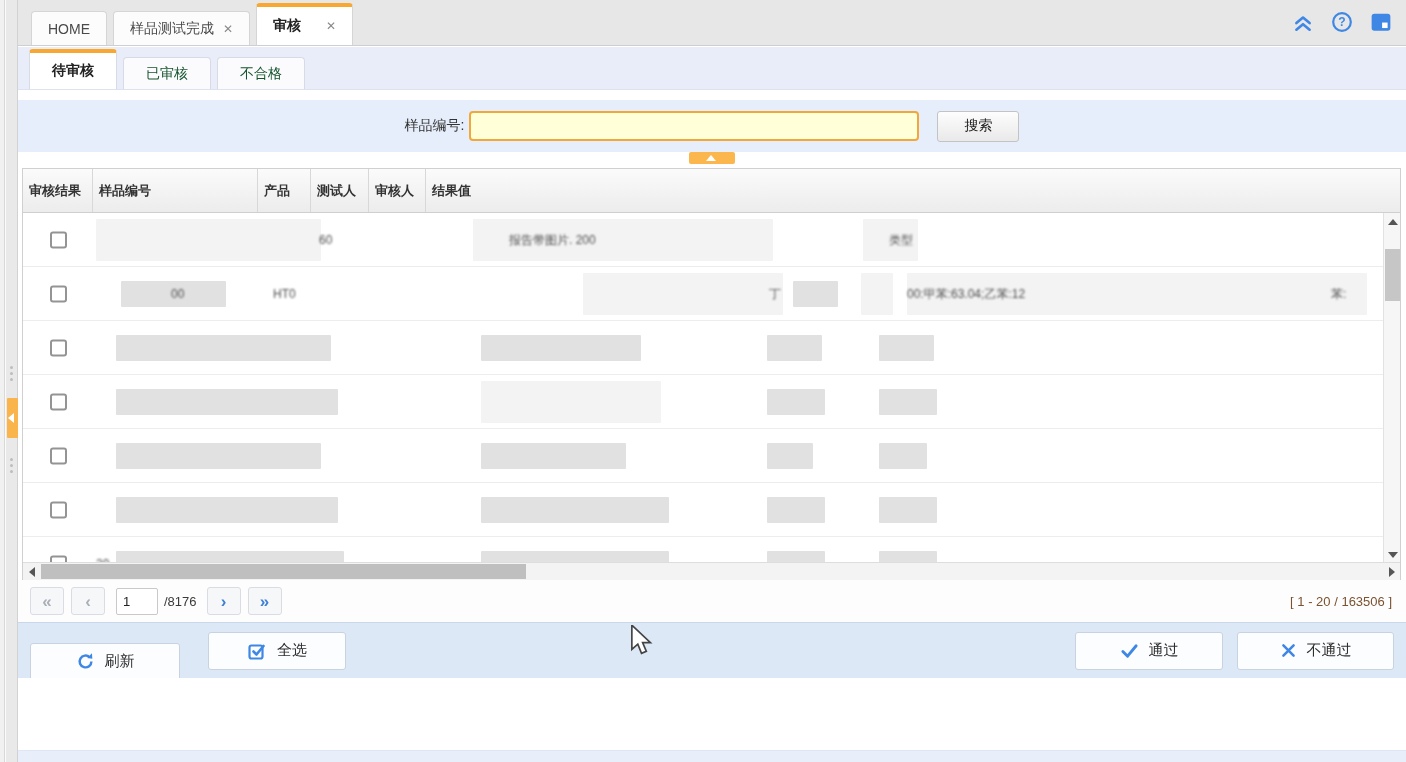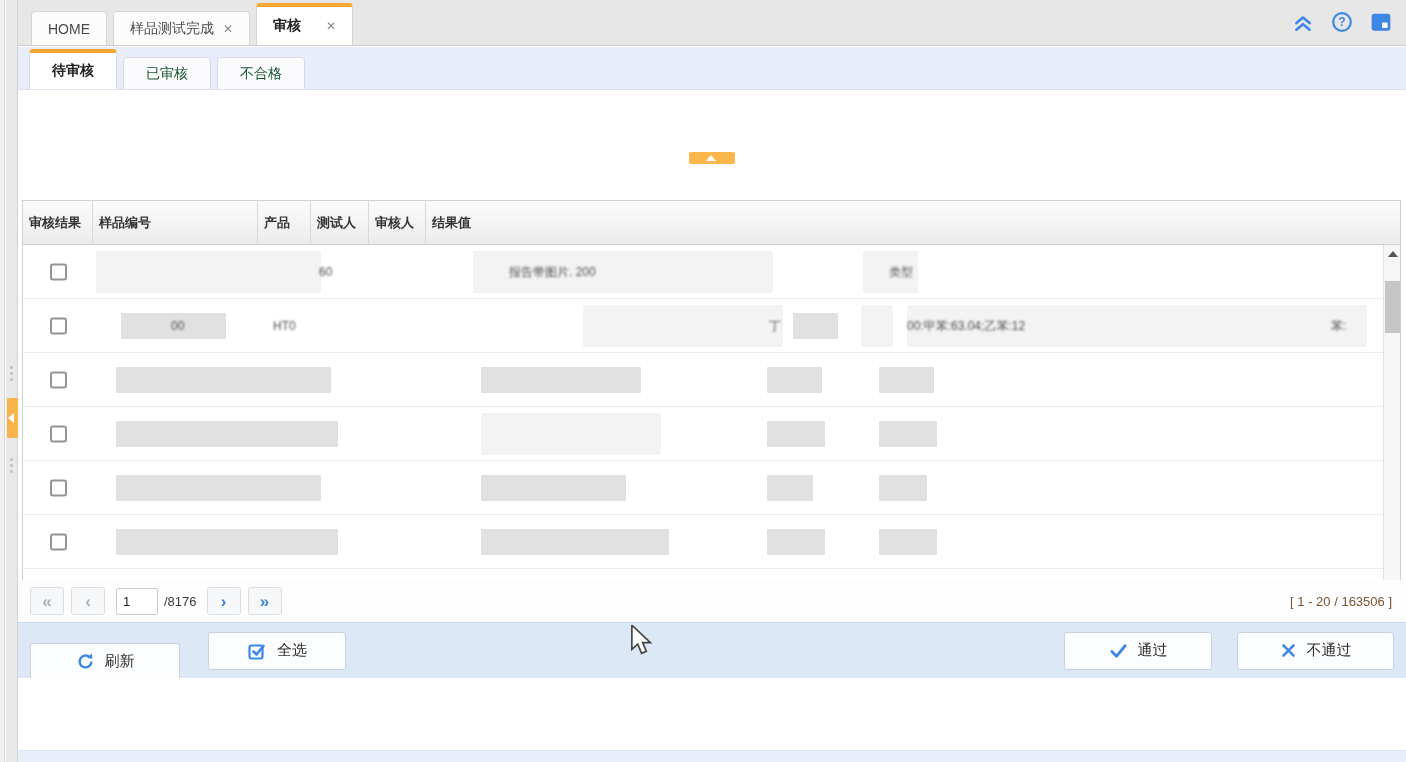--- a/index.html
+++ b/index.html
@@ -33,21 +33,21 @@
   
   .searchbar { position:absolute; left:0; right:0; top:100px; height:52px; background:#e7eefb; display:flex; align-items:center; justify-content:center; }
   .search-label { font-size:14px; color:#333; margin-right:5px; }
   .search-input { width:450px; height:30px; background:#ffffd8; border:2px solid #f2a73c; border-radius:4px; outline:none; padding:0 8px; font-size:14px; color:#333; }
   .search-btn { width:82px; height:31px; margin-left:18px; background:linear-gradient(#fdfdfd,#e9e9e9); border:1px solid #c3c3c3; border-radius:3px; font-size:14px; color:#222; cursor:pointer; font-family:inherit; }
   .collapse-strip { position:absolute; left:0; right:0; top:152px; height:16px; background:#fff; }
   .collapse-handle { position:absolute; left:50%; top:0; transform:translateX(-50%); width:46px; height:12px; background:#fbb74d; border-radius:2px; cursor:pointer; }
   .collapse-handle::after { content:""; position:absolute; left:17px; top:3px; border:5px solid transparent; border-bottom:6px solid #fff; border-top:none; }
 
   
-  .grid { position:absolute; left:4px; right:5px; top:168px; height:412px; border:1px solid #d0d0d0; border-bottom:none; background:#eab308;margin-top:32px; }
+  .grid { position:absolute; left:4px; right:5px; top:168px; height:412px; border:1px solid #d0d0d0; border-bottom:none; background:#eab308; }
   .ghead { position:absolute; left:0; right:0; top:0; height:44px; background:linear-gradient(#fbfbfb,#ececec); border-bottom:1px solid #cfcfcf; display:flex; }
   .hcell { height:100%; border-right:1px solid #d8d8d8; display:flex; align-items:center; padding-left:6px; font-size:13px; font-weight:bold; color:#333; white-space:nowrap; overflow:hidden; }
   .hcell.last { border-right:none; flex:1; }
   .gbody { position:absolute; left:0; right:17px; top:44px; height:350px; overflow:hidden; background:#fff; }
   .grow { position:relative; height:54px; border-bottom:1px solid #ededed; background:#fff; }
   .cb { position:absolute; left:27px; top:50%; transform:translateY(-50%); width:17px; height:17px; border:2px solid #949494; border-radius:3px; background:#fff; cursor:pointer; }
   .blk { position:absolute; top:50%; transform:translateY(-50%); border-radius:1px; }
   .blk.s1 { height:42px; background:#f3f3f3; }
   .blk.s2 { height:26px; background:#e1e1e1; }
   .frag { position:absolute; top:50%; transform:translateY(-50%); font-size:12px; color:#4d4d4d; filter:blur(1px); white-space:nowrap; }
@@ -74,21 +74,21 @@
   .page-input { width:42px; height:27px; border:1px solid #c9c9c9; border-radius:2px; margin:0 6px 0 4px; padding:0 6px; font-size:13px; color:#222; }
   .ptotal { font-size:13px; color:#3a3a3a; margin-right:10px; }
   .range { margin-left:auto; font-size:13px; color:#7a5230; }
 
   
   .footerbar { position:absolute; left:0; right:0; top:622px; height:56px; background:#dde8f7; border-top:1px solid #c9d7ec; display:flex; align-items:center; padding-left:12px; }
   .fbtn { height:38px; background:#fcfdff; border:1px solid #c8d2e0; border-radius:3px; display:flex; align-items:center; justify-content:center; gap:10px; font-size:15px; color:#2e2e2e; cursor:pointer; font-family:inherit; }
   .fbtn .ico { display:flex; align-items:center; }
   .btn-refresh { width:150px; margin-right:28px;margin-top:22px; }
   .btn-selectall { width:138px; }
-  .right-btns { margin-left:auto; display:flex; gap:25px; margin-right:12px; }
+  .right-btns { margin-left:auto; display:flex; gap:14px; margin-right:12px; }
   .btn-pass { width:148px; }
   .btn-fail { width:157px; }
 
   .bottom-space { position:absolute; left:0; right:0; top:678px; height:72px; background:#fff; }
   .bottom-strip { position:absolute; left:0; right:0; top:750px; height:12px; background:#e9effa; border-top:1px solid #dfe6f4; }
 
   .cursor { position:absolute; left:630px; top:625px; z-index:99; pointer-events:none; }
 </style>
 </head>
 <body>
@@ -151,20 +151,25 @@
         <span>待审核</span>
       </div>
       <div class="stab">
         <span>已审核</span>
       </div>
       <div class="stab">
         <span>不合格</span>
       </div>
     </div>
 
+    <div class="searchbar">
+      <span class="search-label">样品编号:</span>
+      <input class="search-input" type="text" value="" style="">
+      <button class="search-btn">搜索</button>
+    </div>
     <div class="collapse-strip">
       <div class="collapse-handle"></div>
     </div>
 
     <div class="grid">
       <div class="ghead">
           <div class="hcell" style="width: 70px;">审核结果</div>
           <div class="hcell" style="width: 165px;">样品编号</div>
           <div class="hcell" style="width: 53px; text-align: right;">产品</div>
           <div class="hcell" style="width: 58px;">测试人</div>

